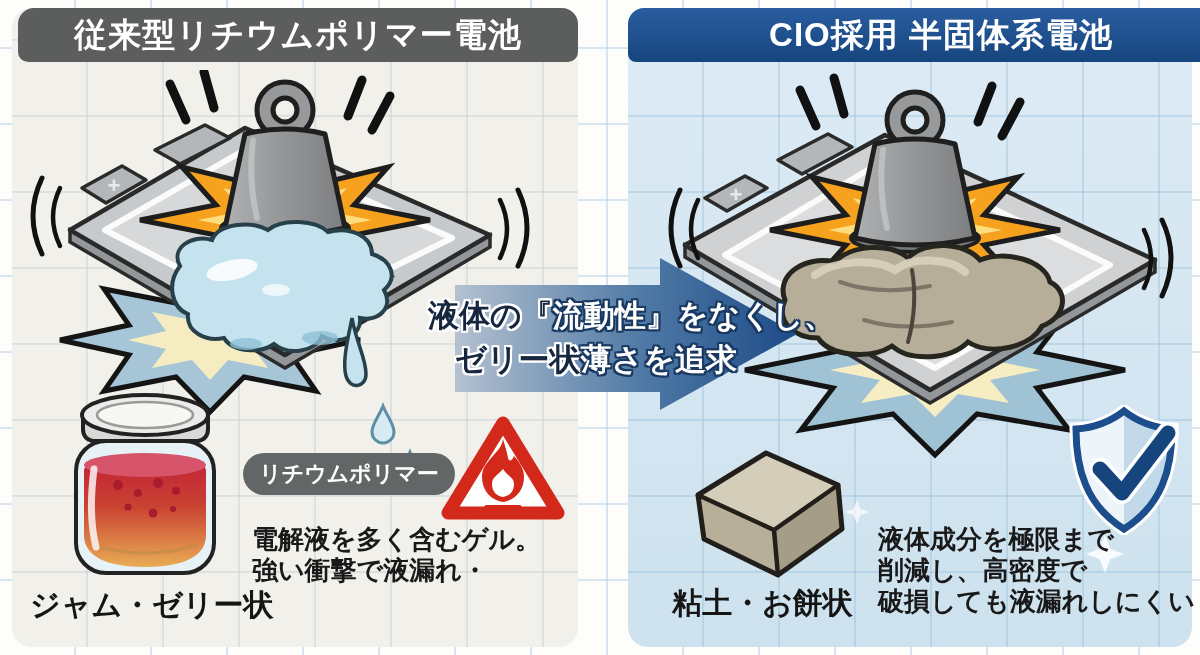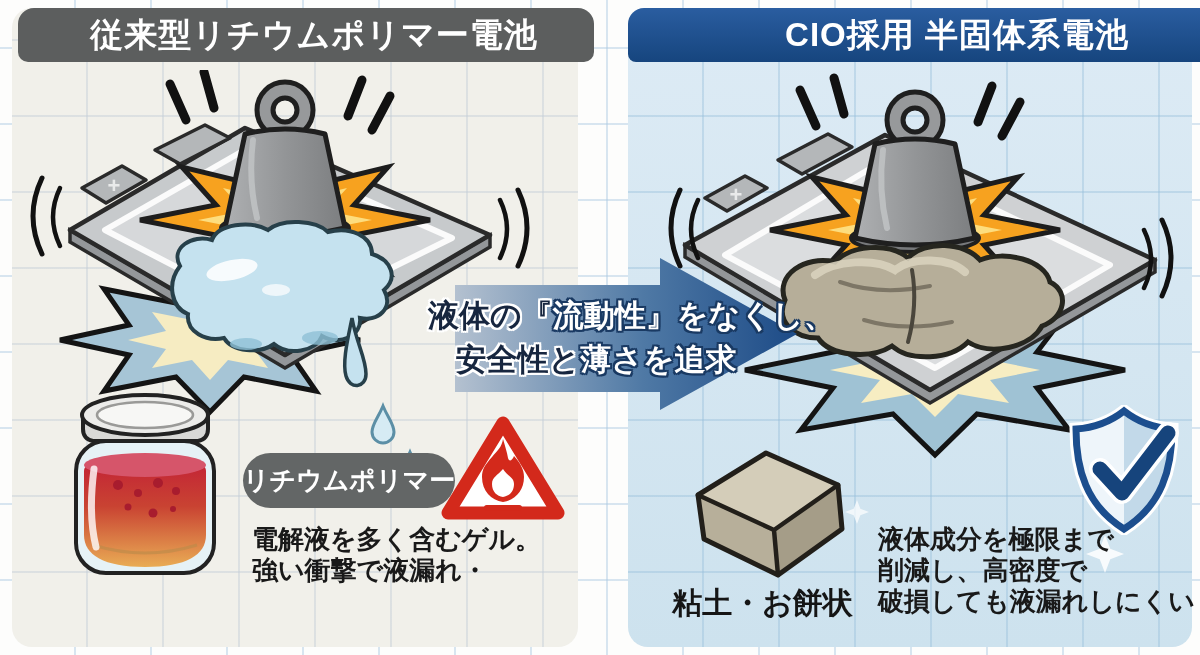--- a/index.html
+++ b/index.html
@@ -20,37 +20,37 @@
   }
   .panel-right{
     left:628px;width:564px;
     background-image:
       repeating-linear-gradient(0deg, transparent 0 74px, rgba(150,190,218,.40) 74px 76px),
       repeating-linear-gradient(90deg, transparent 0 74px, rgba(150,190,218,.40) 74px 76px),
       linear-gradient(180deg,#ddebf5 0%,#cde2ee 100%);
   }
   .hdr{
     position:absolute;top:8px;height:54px;display:flex;align-items:center;justify-content:center;
-    color:#fff;font-size:33px;font-weight:800;letter-spacing:1px;white-space:nowrap;z-index:6;padding-left:16px;
+    color:#fff;font-size:33px;font-weight:800;letter-spacing:1px;white-space:nowrap;z-index:6;
   }
   .hdr-left{left:18px;width:560px;background:#5c5e5e;border-radius:16px 16px 10px 10px;}
   .hdr-right{left:628px;width:626px;background:linear-gradient(180deg,#2a5da0,#16457e);border-radius:16px 16px 8px 8px;}
   .illu{position:absolute;z-index:2;}
   .arrow-wrap{position:absolute;left:425px;top:250px;width:390px;height:170px;z-index:5;}
   .arrow-text{
     position:absolute;left:428px;top:294px;width:336px;text-align:center;z-index:6;
     font-weight:800;font-size:31px;line-height:44px;white-space:nowrap;
   }
   .at-dark{color:#17263f;text-shadow:-2px 0 #fff,2px 0 #fff,0 -2px #fff,0 2px #fff,-2px -2px #fff,2px 2px #fff,-2px 2px #fff,2px -2px #fff;}
   .at-light{color:#fff;text-shadow:-2px 0 #1a3a63,2px 0 #1a3a63,0 -2px #1a3a63,0 2px #1a3a63,-2px -2px #1a3a63,2px 2px #1a3a63,-2px 2px #1a3a63,2px -2px #1a3a63;margin-top:38px;}
   .pill{
     position:absolute;display:flex;align-items:center;justify-content:center;
     color:#fff;font-weight:800;white-space:nowrap;border-radius:30px;z-index:4;
   }
-  .pill-left{left:243px;top:453px;width:212px;height:55px;background:#636666;font-size:26px;font-family:Liberation Mono, monospace;}
+  .pill-left{left:243px;top:453px;width:212px;height:42px;background:#636666;font-size:22px;font-family:Liberation Mono, monospace;}
   .pill-right{left:870px;top:455px;width:235px;height:57px;background:linear-gradient(180deg,#235896,#17477f);font-size:30px;}
   .desc{
     position:absolute;z-index:4;color:#191919;font-weight:800;font-size:26px;line-height:31px;white-space:nowrap;
   }
   .desc-left{left:252px;top:524px;}
   .desc-right{left:878px;top:524px;}
   .item-label{
     position:absolute;z-index:4;color:#151515;font-weight:800;font-size:30px;text-align:center;white-space:nowrap;
   }
   .label-jar{left:30px;top:585px;width:230px;}
@@ -198,21 +198,21 @@
       <linearGradient id="ag" x1="0" y1="0" x2="1" y2="0">
         <stop offset="0" stop-color="#b4c1d0"></stop>
           <stop offset="0.55" stop-color="#4f79a5"></stop>
           <stop offset="1" stop-color="#1d4b87"></stop>
       </linearGradient>
     </defs>
     <polygon points="30,35 235,35 235,8 372,84 235,160 235,142 30,142" fill="url(#ag)"></polygon>
   </svg>
   <div class="arrow-text">
     <div><span class="at-dark">液体の『</span><span class="at-light">流動性』をなくし、</span></div>
-    <div><span class="at-dark">安全性と</span><span class="at-light">薄さを追求</span></div>
+    <div><span class="at-dark">ゼリー状</span><span class="at-light">薄さを追求</span></div>
   </div>
 
   <svg class="illu" style="left:58px;top:385px;" width="175" height="195" viewBox="0 0 175 195">
     <defs>
       <linearGradient id="jam2" x1="0" y1="0" x2="0" y2="1">
         <stop offset="0" stop-color="#c22036"></stop>
           <stop offset="0.45" stop-color="#c94332"></stop>
           <stop offset="1" stop-color="#e9ac55"></stop>
       </linearGradient>
     </defs>
@@ -227,20 +227,21 @@
         <circle cx="80" cy="108" r="4"></circle>
         <circle cx="100" cy="98" r="5"></circle>
       <circle cx="118" cy="106" r="4"></circle>
         <circle cx="70" cy="122" r="3.5"></circle>
         <circle cx="95" cy="128" r="4.5"></circle>
         <circle cx="115" cy="124" r="3"></circle>
     </g>
     <path d="M35,160 Q87,176 139,160" fill="none" stroke="#b98a4a" stroke-width="3" opacity=".6"></path>
     <path d="M36,84 Q30,130 38,162" fill="none" stroke="#ffffff" stroke-width="7" stroke-linecap="round" opacity=".8"></path>
   </svg>
+  <div class="item-label label-jar">ジャム・ゼリー状</div>
 
   <svg class="illu" style="left:668px;top:435px;" width="185" height="150" viewBox="0 0 185 150">
     <polygon points="30,60 98,18 170,50 106,95" fill="#d4cdb9"></polygon>
     <polygon points="30,60 106,95 110,140 36,104" fill="#b7af9a"></polygon>
     <polygon points="170,50 106,95 110,140 174,94" fill="#a59d88"></polygon>
     <polygon points="30,60 98,18 170,50 174,94 110,140 36,104" fill="none" stroke="#221f1a" stroke-width="5" stroke-linejoin="round"></polygon>
     <path d="M30,60 L106,95 L110,140 M170,50 L106,95" fill="none" stroke="#221f1a" stroke-width="4.5" stroke-linejoin="round" stroke-linecap="round"></path>
   </svg>
   <div class="item-label label-clay">粘土・お餅状</div>
 

